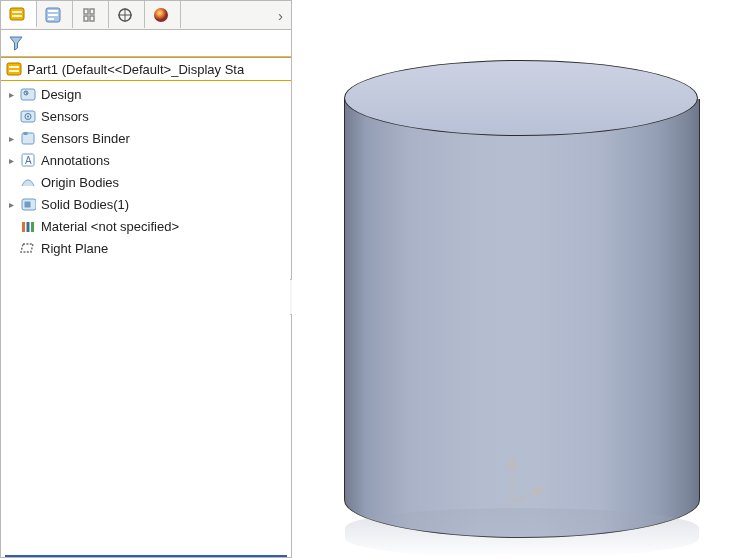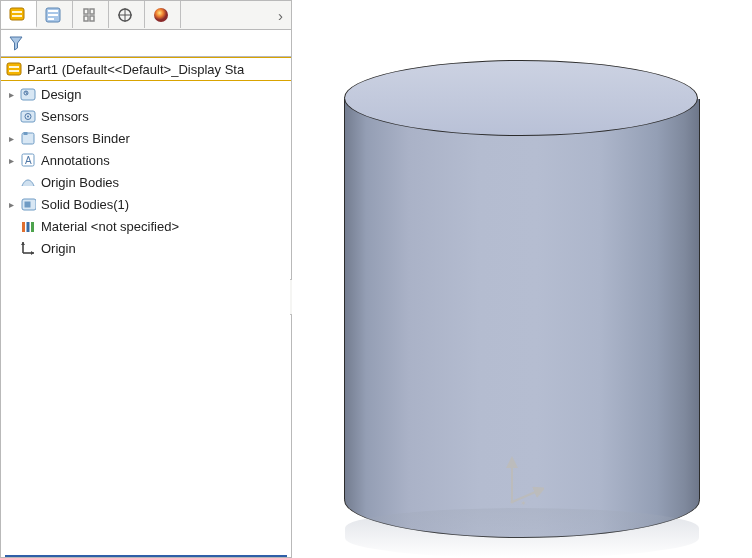--- a/index.html
+++ b/index.html
@@ -181,27 +181,24 @@
               <rect x="6.5" y="4" width="3" height="10" fill="#3b6ea5"></rect>
               <rect x="11" y="4" width="3" height="10" fill="#4da34d"></rect>
             </svg>
           </span>
           <span class="label">Material &lt;not specified&gt;</span>
         </div>
         <div class="node">
           <span class="expander"></span>
           <span class="ico">
             <svg width="16" height="16">
-              <line x1="3" y1="13" x2="3" y2="2" stroke="#444" stroke-width="1.6"></line>
-              <line x1="3" y1="13" x2="14" y2="13" stroke="#444" stroke-width="1.6"></line>
-              <path d="M3 2 l-2 3 h4 z" fill="#444"></path>
-              <path d="M14 13 l-3 -2 v4 z" fill="#444"></path>
-            </svg>
-          </span>
-          <span class="label">Origin</span>
+              <path d="M3 4 L13 4 L11 12 L1 12 z" fill="none" stroke="#6a6a6a" stroke-width="1.4" stroke-dasharray="2 1.4"></path>
+            </svg>
+          </span>
+          <span class="label">Right Plane</span>
         </div>
       </div>
     <div class="endbar"></div>
 
     <div class="panel-handle">
         <span class="grip"></span>
       </div>
   </div>
 
   <div class="viewport">

